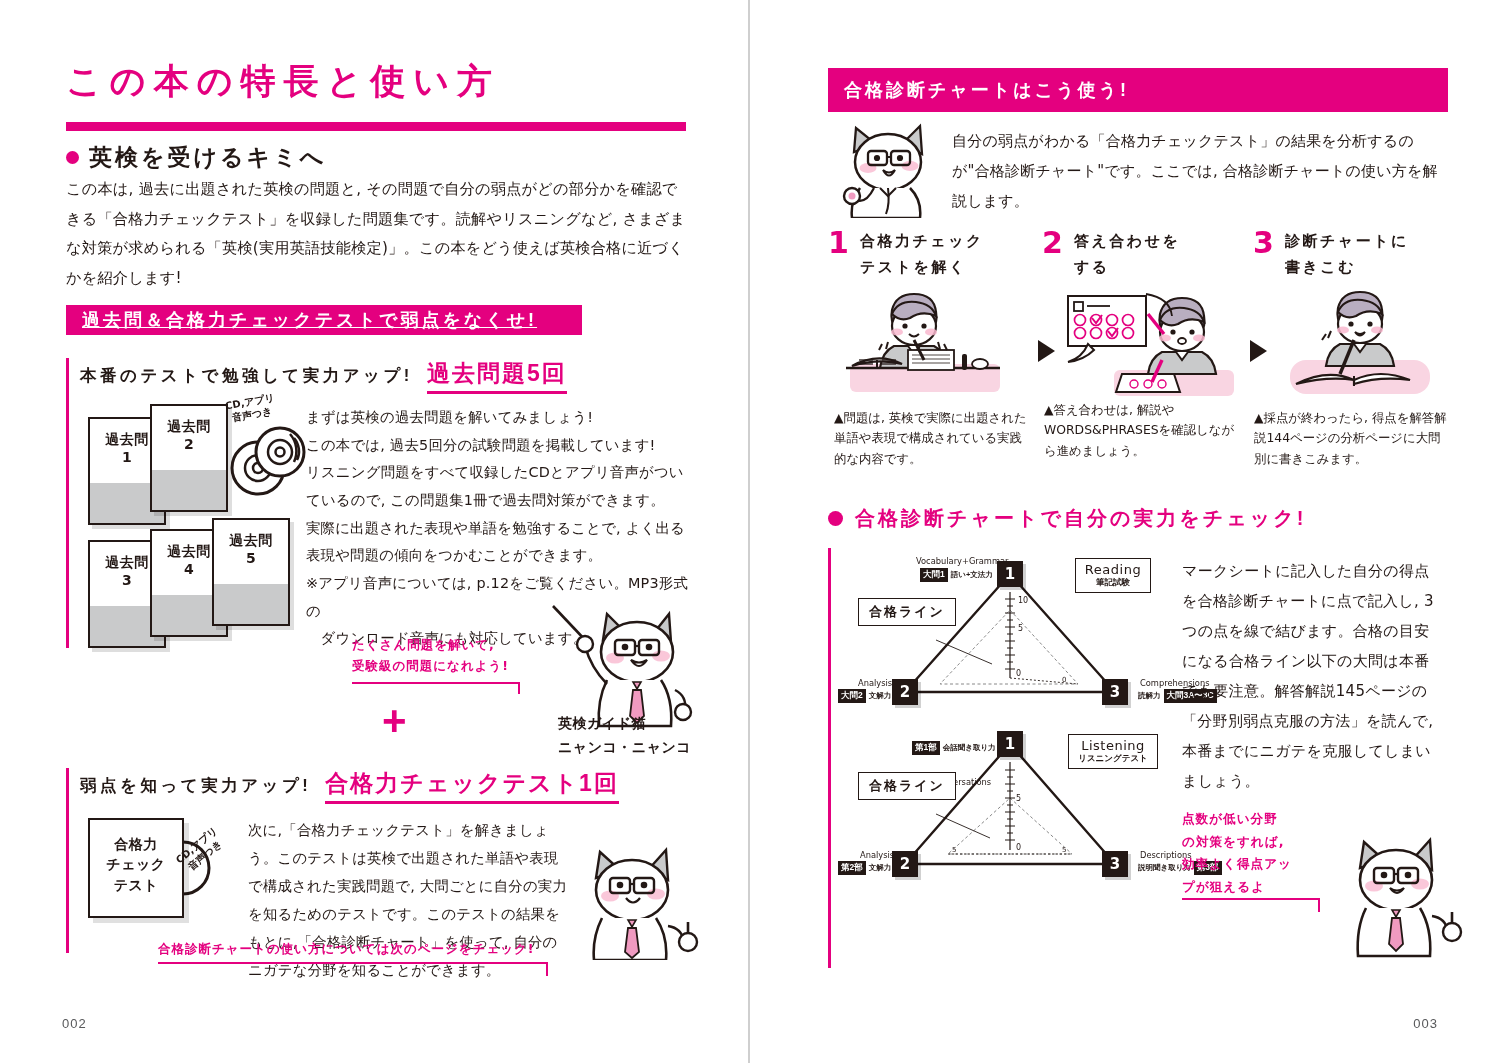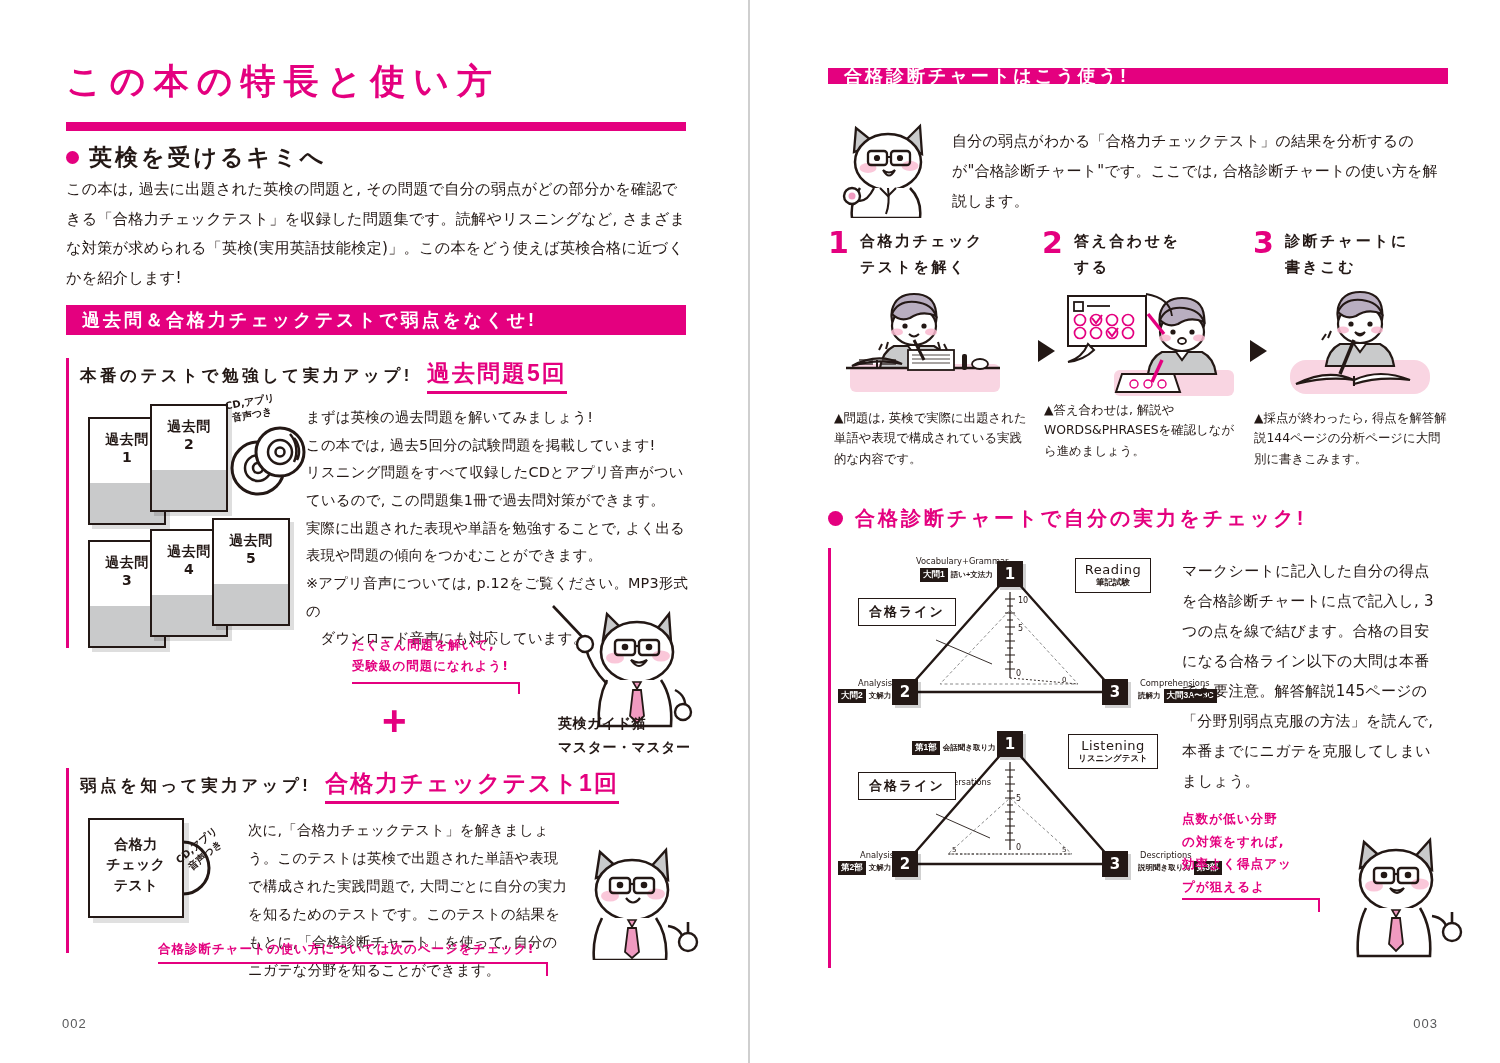--- a/index.html
+++ b/index.html
@@ -187,21 +187,21 @@
     <div class="big-title">この本の特長と使い方</div>
     <div class="title-rule"></div>
 
     <div class="bullet-head" style="left:66px; top:142px;">
       <span class="dot"></span>
       <span>英検を受けるキミへ</span>
     </div>
 
     <div class="body-text" style="left:66px; top:175px; width:624px;">この本は, 過去に出題された英検の問題と, その問題で自分の弱点がどの部分かを確認できる「合格力チェックテスト」を収録した問題集です。読解やリスニングなど, さまざまな対策が求められる「英検(実用英語技能検定)」。この本をどう使えば英検合格に近づくかを紹介します!</div>
 
-    <div class="pink-bar" style="left:66px; top:305px; width:620px; height:30px;">過去問＆合格力チェックテストで弱点をなくせ!</div>
+    <div class="pink-bar" style="left:66px; top:305px; width:516px; height:30px;text-decoration:underline;">過去問＆合格力チェックテストで弱点をなくせ!</div>
 
     <div class="side-rule" style="left:66px; top:358px; height:290px;"></div>
 
     <div class="sub-head" style="left:80px; top:358px;text-align:right;">
       <span class="k">本番のテストで勉強して実力アップ!</span>
       <span class="hl">過去問題5回</span>
     </div>
 
     <div class="paper" style="left:88px; top:417px;  width:78px; height:108px;">
       <div class="lbl"><span>過去問</span><br><span>1</span></div>
@@ -277,21 +277,21 @@
       <path d="M88 90 l8 0 l3 26 l-7 7 l-7 -7 Z" fill="#f09ac0" stroke="#231815" stroke-width="1.8"></path>
 
       <path d="M62 84 q-16 -16 -22 -38" fill="none" stroke="#231815" stroke-width="2.6"></path>
       <circle cx="40" cy="44" r="8" fill="#fff" stroke="#231815" stroke-width="2.4"></circle>
 
       <path d="M130 90 q12 6 10 20" fill="none" stroke="#231815" stroke-width="2.4"></path>
       <circle cx="138" cy="112" r="8" fill="#fff" stroke="#231815" stroke-width="2.4"></circle>
     </svg>
 
     <div class="cat-name" style="left:558px; top:712px; white-space:pre-line;">英検ガイド猫
-マスター・マスター</div>
+ニャンコ・ニャンコ</div>
 
     <div class="side-rule" style="left:66px; top:768px; height:185px;"></div>
 
     <div class="sub-head" style="left:80px; top:768px;">
       <span class="k">弱点を知って実力アップ!</span>
       <span class="hl">合格力チェックテスト1回</span>
     </div>
 
     <svg style="position:absolute; left:155px; top:830px;" width="76" height="78" viewBox="0 0 76 78">
       <circle cx="28" cy="38" r="26" fill="#fff" stroke="#231815" stroke-width="3"></circle>
@@ -333,21 +333,21 @@
 
     <div class="callout" style="left:158px; top:938px; font-size:12.5px;">合格診断チャートの使い方については次のページをチェック!</div>
     <div class="callout-rule" style="left:158px; top:962px; width:388px;"></div>
     <div class="callout-hook" style="left:546px; top:962px; height:14px;"></div>
 
     <div class="folio folio-l">002</div>
   </div>
 
   <div class="page page-right">
 
-    <div class="pink-bar" style="left:78px; top:68px; width:620px; height:16px;">合格診断チャートはこう使う!</div>
+    <div class="pink-bar" style="left:78px; top:68px; width:620px; height:44px;">合格診断チャートはこう使う!</div>
 
     <svg style="position:absolute; left:80px; top:118px;" width="110" height="100" viewBox="0 0 110 100">
       <path d="M24 34 L26 10 L46 26 Z" fill="#c9cacb" stroke="#231815" stroke-width="2.3"></path>
       <path d="M72 26 L90 8 L92 36 Z" fill="#c9cacb" stroke="#231815" stroke-width="2.3"></path>
       <ellipse cx="58" cy="44" rx="33" ry="28" fill="#fff" stroke="#231815" stroke-width="2.5"></ellipse>
       <ellipse cx="38" cy="50" rx="8.5" ry="5" fill="#f9b9cf" opacity="0.8"></ellipse>
       <ellipse cx="80" cy="48" rx="8.5" ry="5" fill="#f9b9cf" opacity="0.8"></ellipse>
       <rect x="38" y="33" width="19" height="14" rx="3" fill="none" stroke="#231815" stroke-width="2.3"></rect>
       <rect x="61" y="33" width="19" height="14" rx="3" fill="none" stroke="#231815" stroke-width="2.3"></rect>
       <line x1="57" y1="39" x2="61" y2="39" stroke="#231815" stroke-width="2"></line>

